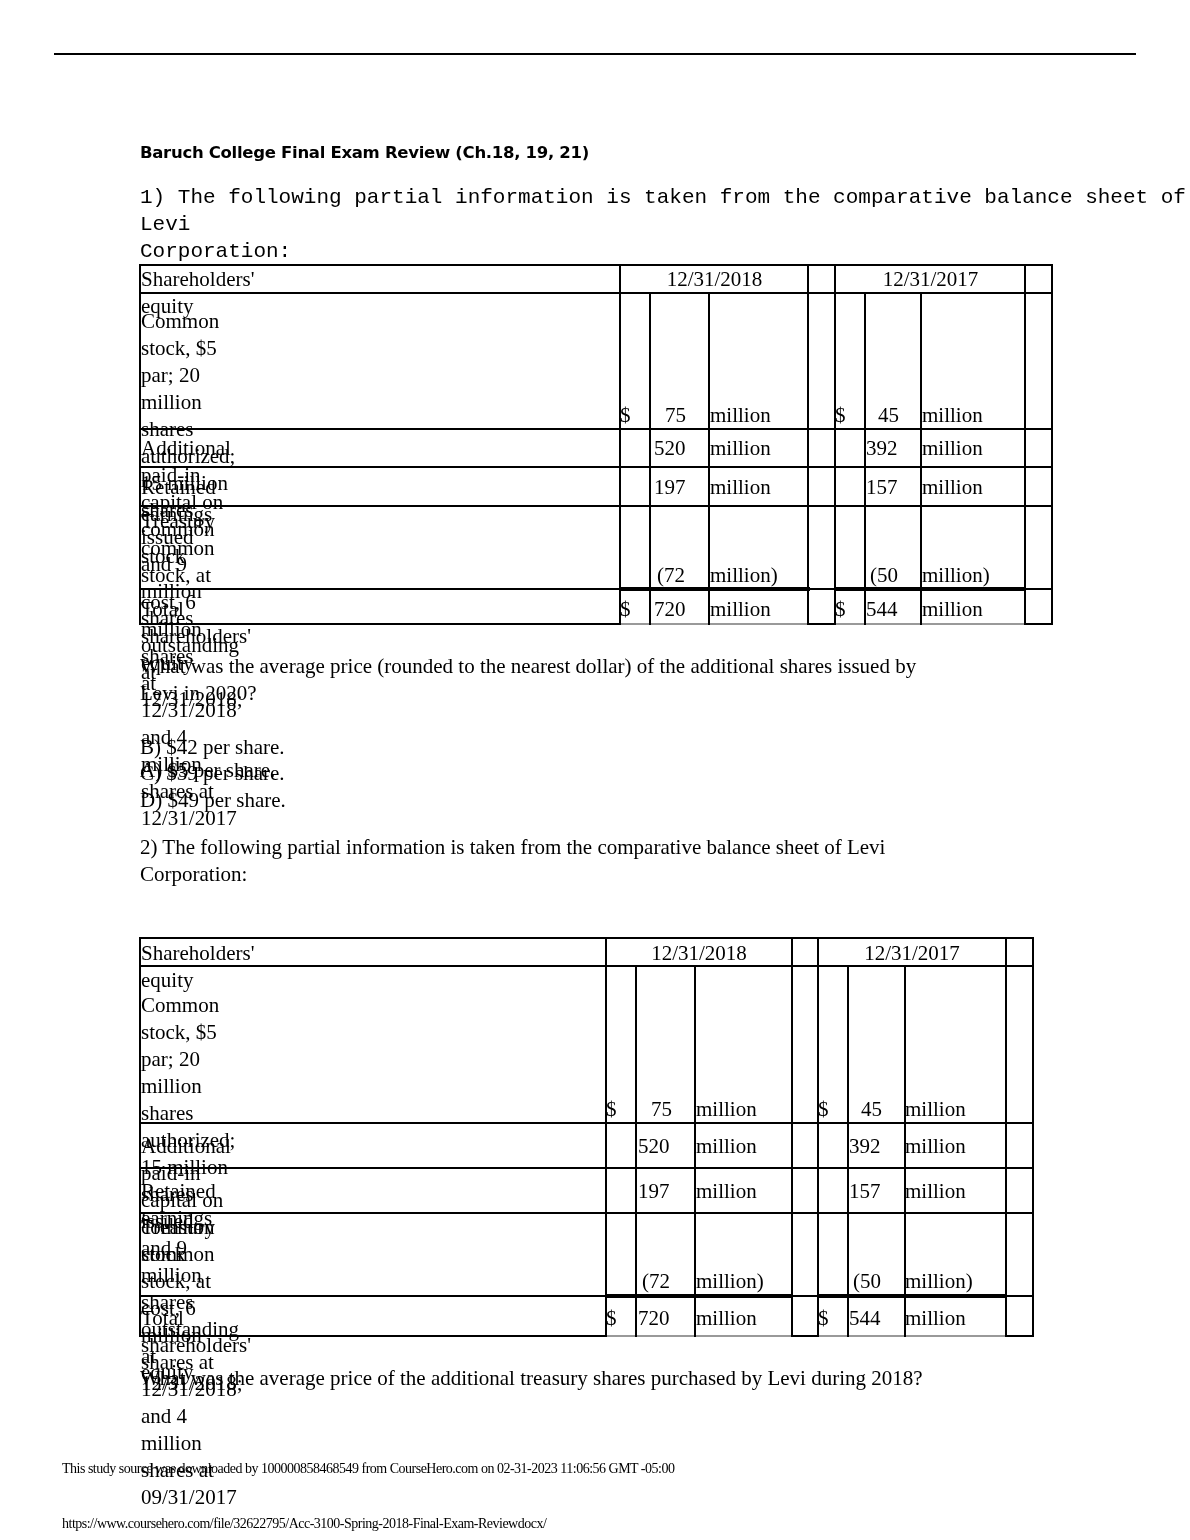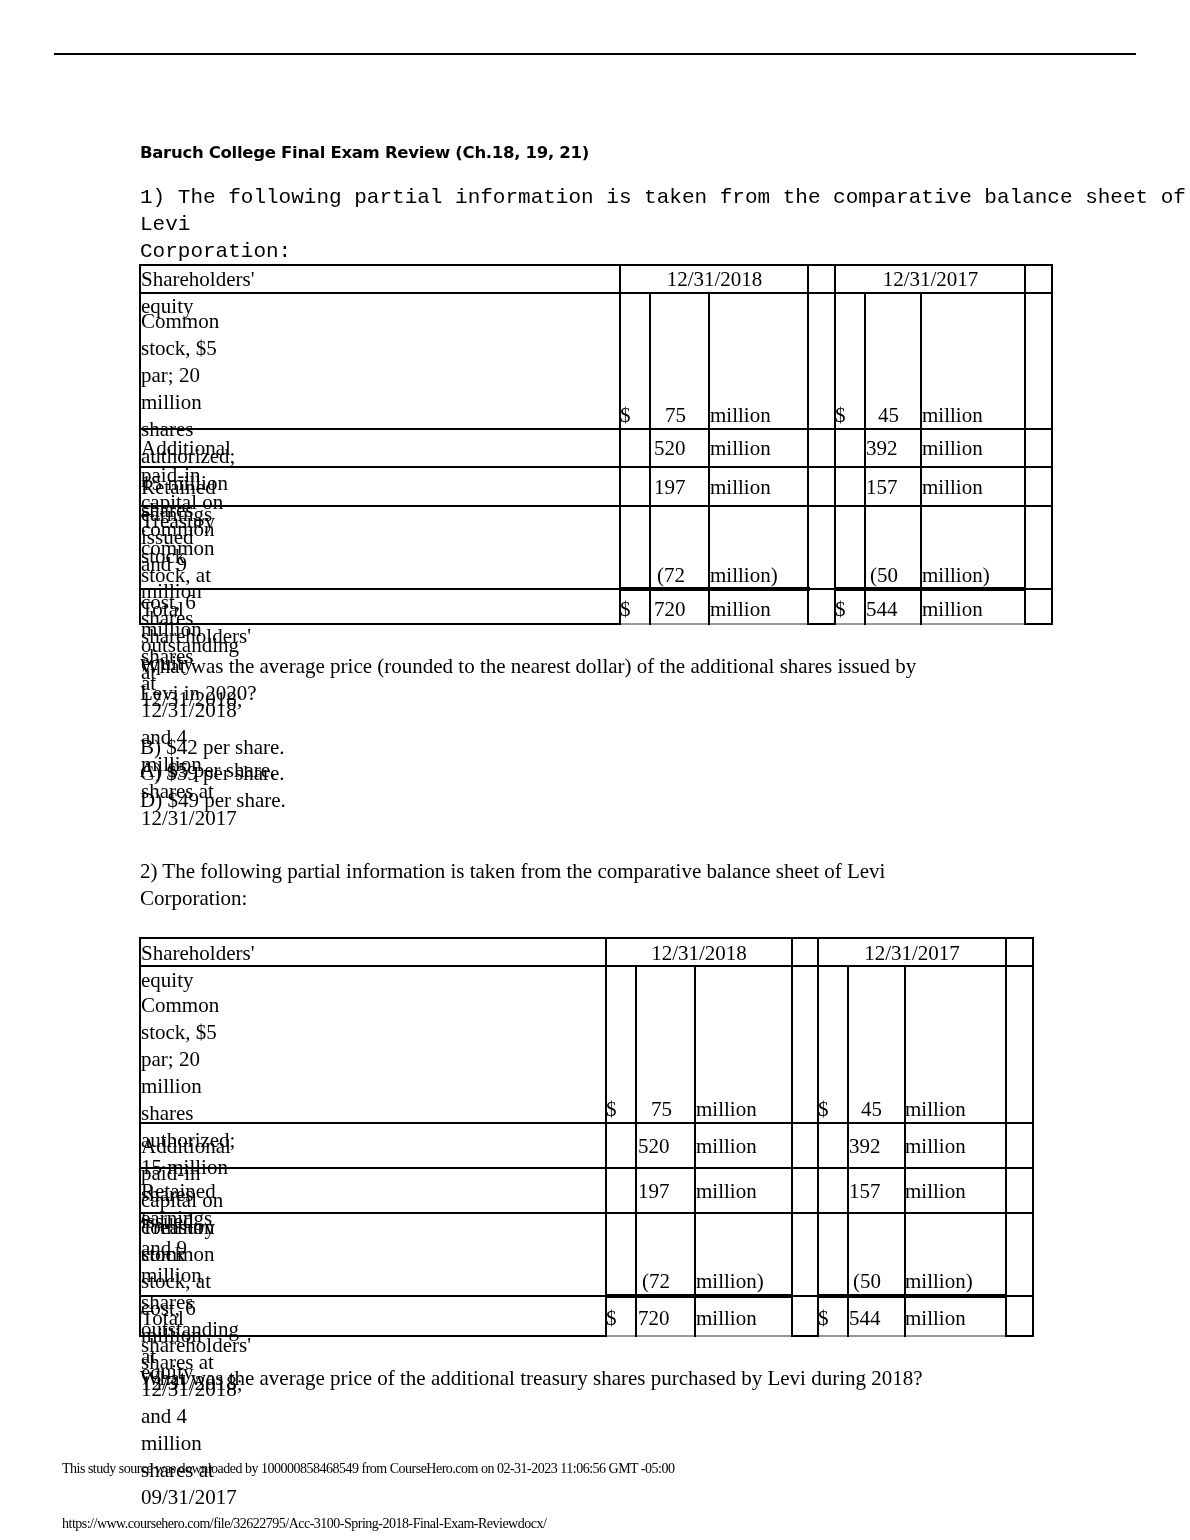--- a/index.html
+++ b/index.html
@@ -96,21 +96,21 @@
   <div class="cell" style="left:922px;top:596px;">million</div>
 </div>
 
 <div class="para" style="top:653px;">What was the average price (rounded to the nearest dollar) of the additional shares issued by
 Levi in 2020?</div>
 <div class="para" style="top:732px;margin-top:25px;">A) $5 per share.</div>
 <div class="para" style="top:734px;">B) $42 per share.</div>
 <div class="para" style="top:760px;">C) $39 per share.</div>
 <div class="para" style="top:787px;">D) $49 per share.</div>
 
-<div class="para" style="top:858px;">2) The following partial information is taken from the comparative balance sheet of Levi
+<div class="para" style="top:834px;">2) The following partial information is taken from the comparative balance sheet of Levi
 Corporation:</div>
 
 <div class="tbl">
 
   <div class="hl" style="left:140px;top:937px;width:894px;"></div>
   <div class="hl" style="left:140px;top:965px;width:894px;"></div>
   <div class="hl" style="left:140px;top:1122px;width:894px;"></div>
   <div class="hl" style="left:140px;top:1167px;width:894px;"></div>
   <div class="hl" style="left:140px;top:1212px;width:894px;"></div>
   <div class="hl" style="left:140px;top:1295px;width:467px;"></div>

